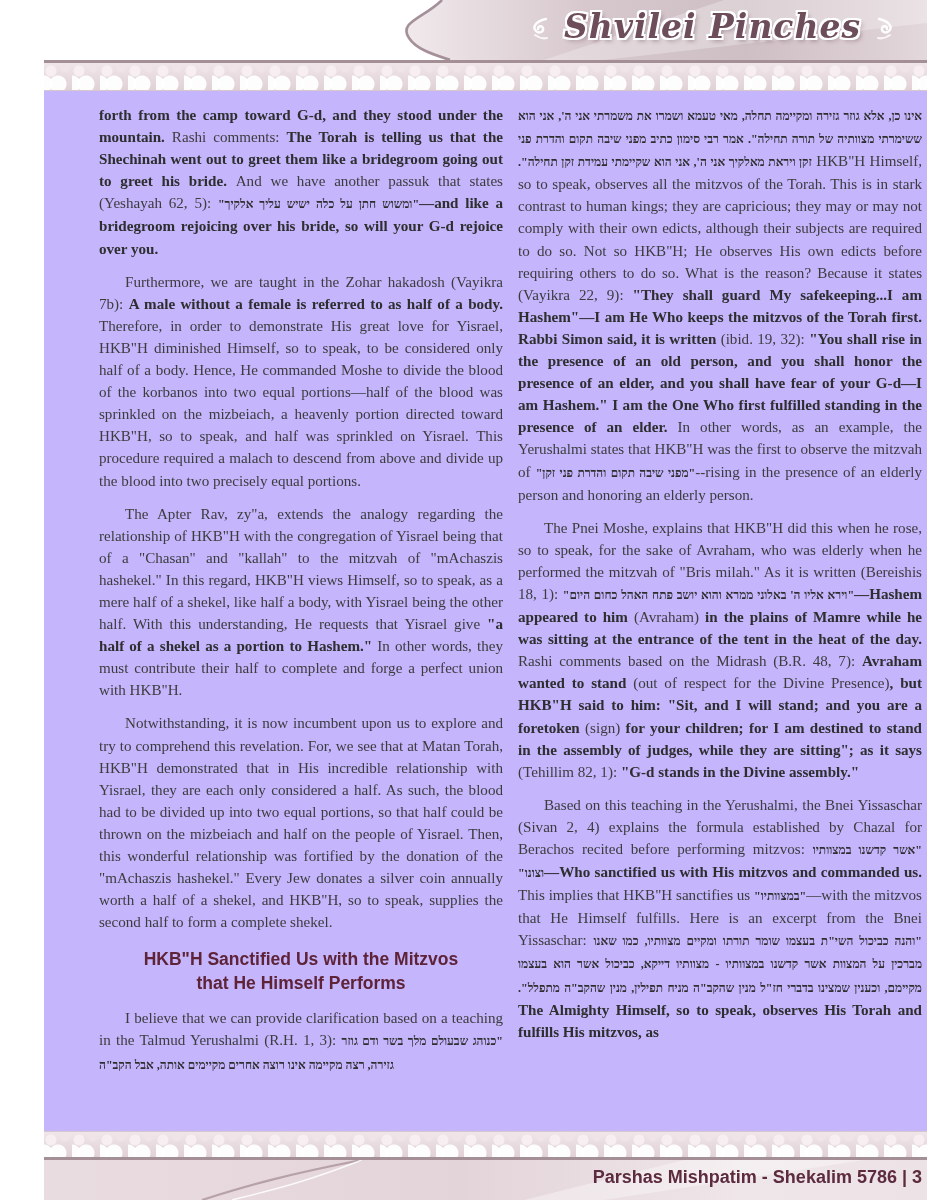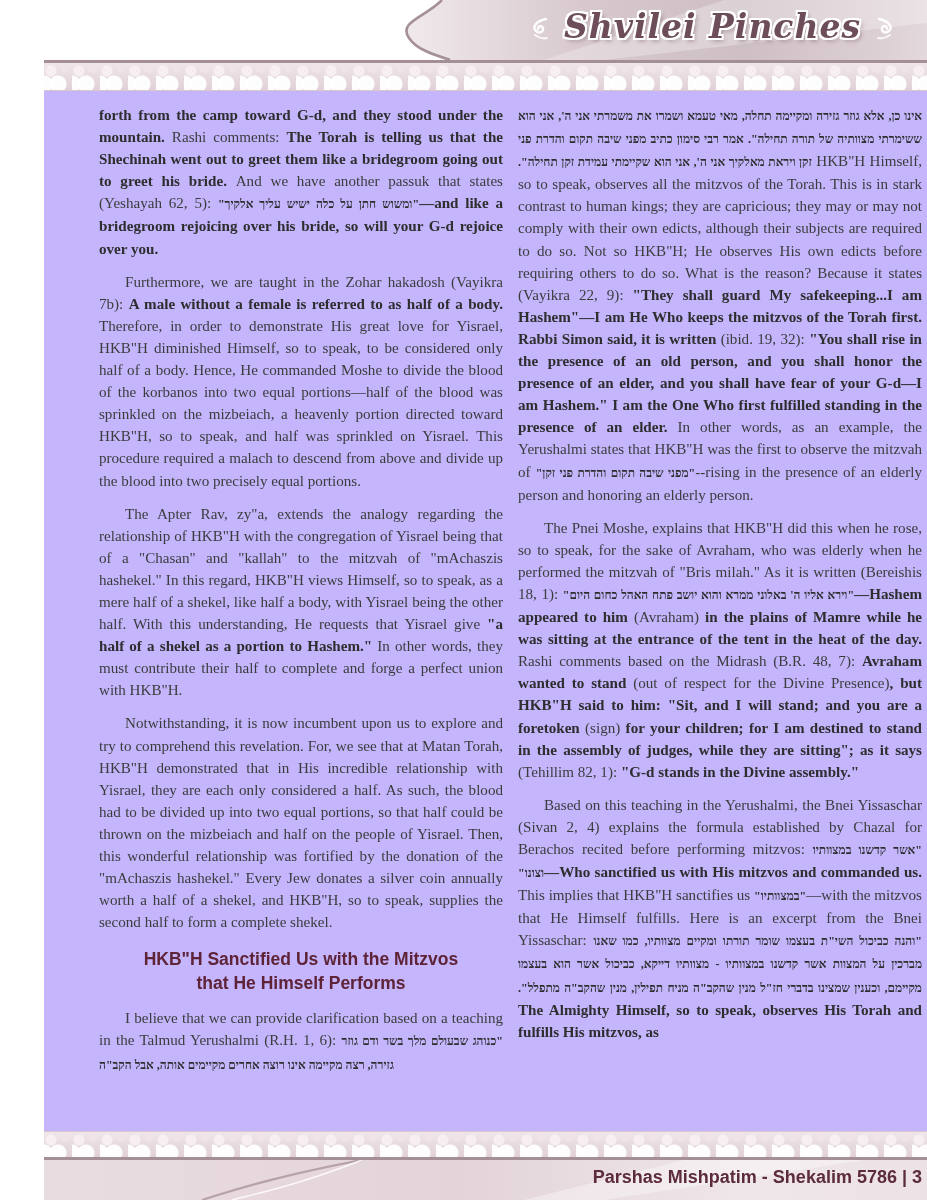--- a/index.html
+++ b/index.html
@@ -148,21 +148,21 @@
     <div class="lace"></div>
   </div>
 
   <div class="content">
     <div class="column">
         <p class="para"><span class="seg-bold">forth from the camp toward G-d, and they stood under the mountain. </span><span class="seg-normal">Rashi comments: </span><span class="seg-bold">The Torah is telling us that the Shechinah went out to greet them like a bridegroom going out to greet his bride. </span><span class="seg-normal">And we have another passuk that states (Yeshayah 62, 5): </span><span class="seg-hebrew" dir="rtl">"ומשוש חתן על כלה ישיש עליך אלקיך"</span><span class="seg-bold">—and like a bridegroom rejoicing over his bride, so will your G-d rejoice over you.</span></p>
         <p class="para indent"><span class="seg-normal">Furthermore, we are taught in the Zohar hakadosh (Vayikra 7b): </span><span class="seg-bold">A male without a female is referred to as half of a body. </span><span class="seg-normal">Therefore, in order to demonstrate His great love for Yisrael, HKB"H diminished Himself, so to speak, to be considered only half of a body. Hence, He commanded Moshe to divide the blood of the korbanos into two equal portions—half of the blood was sprinkled on the mizbeiach, a heavenly portion directed toward HKB"H, so to speak, and half was sprinkled on Yisrael. This procedure required a malach to descend from above and divide up the blood into two precisely equal portions.</span></p>
         <p class="para indent"><span class="seg-normal">The Apter Rav, zy"a, extends the analogy regarding the relationship of HKB"H with the congregation of Yisrael being that of a "Chasan" and "kallah" to the mitzvah of "mAchaszis hashekel." In this regard, HKB"H views Himself, so to speak, as a mere half of a shekel, like half a body, with Yisrael being the other half. With this understanding, He requests that Yisrael give </span><span class="seg-bold">"a half of a shekel as a portion to Hashem." </span><span class="seg-normal">In other words, they must contribute their half to complete and forge a perfect union with HKB"H.</span></p>
         <p class="para indent"><span class="seg-normal">Notwithstanding, it is now incumbent upon us to explore and try to comprehend this revelation. For, we see that at Matan Torah, HKB"H demonstrated that in His incredible relationship with Yisrael, they are each only considered a half. As such, the blood had to be divided up into two equal portions, so that half could be thrown on the mizbeiach and half on the people of Yisrael. Then, this wonderful relationship was fortified by the donation of the "mAchaszis hashekel." Every Jew donates a silver coin annually worth a half of a shekel, and HKB"H, so to speak, supplies the second half to form a complete shekel.</span></p>
         <div class="section-heading">HKB"H Sanctified Us with the Mitzvos<br>that He Himself Performs</div>
-        <p class="para indent"><span class="seg-normal">I believe that we can provide clarification based on a teaching in the Talmud Yerushalmi (R.H. 1, 6): </span><span class="seg-hebrew" dir="rtl">"כנוהג שבעולם מלך בשר ודם גוזר גזירה, רצה מקיימה אינו רוצה אחרים מקיימים אותה, אבל הקב"ה</span></p>
+        <p class="para indent"><span class="seg-normal">I believe that we can provide clarification based on a teaching in the Talmud Yerushalmi (R.H. 1, 3): </span><span class="seg-hebrew" dir="rtl">"כנוהג שבעולם מלך בשר ודם גוזר גזירה, רצה מקיימה אינו רוצה אחרים מקיימים אותה, אבל הקב"ה</span></p>
       </div>
     <div class="column">
         <p class="para"><span class="seg-hebrew" dir="rtl">אינו כן, אלא גוזר גזירה ומקיימה תחלה, מאי טעמא ושמרו את משמרתי אני ה', אני הוא ששימרתי מצוותיה של תורה תחילה". אמר רבי סימון כתיב מפני שיבה תקום והדרת פני זקן ויראת מאלקיך אני ה', אני הוא שקיימתי עמידת זקן תחילה".</span><span class="seg-normal"> HKB"H Himself, so to speak, observes all the mitzvos of the Torah. This is in stark contrast to human kings; they are capricious; they may or may not comply with their own edicts, although their subjects are required to do so. Not so HKB"H; He observes His own edicts before requiring others to do so. What is the reason? Because it states (Vayikra 22, 9): </span><span class="seg-bold">"They shall guard My safekeeping...I am Hashem"—I am He Who keeps the mitzvos of the Torah first. Rabbi Simon said, it is written </span><span class="seg-normal">(ibid. 19, 32): </span><span class="seg-bold">"You shall rise in the presence of an old person, and you shall honor the presence of an elder, and you shall have fear of your G-d—I am Hashem." I am the One Who first fulfilled standing in the presence of an elder. </span><span class="seg-normal">In other words, as an example, the Yerushalmi states that HKB"H was the first to observe the mitzvah of </span><span class="seg-hebrew" dir="rtl">"מפני שיבה תקום והדרת פני זקן"</span><span class="seg-normal">--rising in the presence of an elderly person and honoring an elderly person.</span></p>
         <p class="para indent"><span class="seg-normal">The Pnei Moshe, explains that HKB"H did this when he rose, so to speak, for the sake of Avraham, who was elderly when he performed the mitzvah of "Bris milah." As it is written (Bereishis 18, 1): </span><span class="seg-hebrew" dir="rtl">"וירא אליו ה' באלוני ממרא והוא יושב פתח האהל כחום היום"</span><span class="seg-bold">—Hashem appeared to him </span><span class="seg-normal">(Avraham) </span><span class="seg-bold">in the plains of Mamre while he was sitting at the entrance of the tent in the heat of the day. </span><span class="seg-normal">Rashi comments based on the Midrash (B.R. 48, 7): </span><span class="seg-bold">Avraham wanted to stand </span><span class="seg-normal">(out of respect for the Divine Presence)</span><span class="seg-bold">, but HKB"H said to him: "Sit, and I will stand; and you are a foretoken </span><span class="seg-normal">(sign) </span><span class="seg-bold">for your children; for I am destined to stand in the assembly of judges, while they are sitting"; as it says </span><span class="seg-normal">(Tehillim 82, 1): </span><span class="seg-bold">"G-d stands in the Divine assembly."</span></p>
         <p class="para indent"><span class="seg-normal">Based on this teaching in the Yerushalmi, the Bnei Yissaschar (Sivan 2, 4) explains the formula established by Chazal for Berachos recited before performing mitzvos: </span><span class="seg-hebrew" dir="rtl">"אשר קדשנו במצוותיו וצונו"</span><span class="seg-bold">—Who sanctified us with His mitzvos and commanded us. </span><span class="seg-normal">This implies that HKB"H sanctifies us </span><span class="seg-hebrew" dir="rtl">"במצוותיו"</span><span class="seg-normal">—with the mitzvos that He Himself fulfills. Here is an excerpt from the Bnei Yissaschar: </span><span class="seg-hebrew" dir="rtl">"והנה כביכול השי"ת בעצמו שומר תורתו ומקיים מצוותיו, כמו שאנו מברכין על המצוות אשר קדשנו במצוותיו - מצוותיו דייקא, כביכול אשר הוא בעצמו מקיימם, וכענין שמצינו בדברי חז"ל מנין שהקב"ה מניח תפילין, מנין שהקב"ה מתפלל".</span><span class="seg-bold"> The Almighty Himself, so to speak, observes His Torah and fulfills His mitzvos, as</span></p>
       </div>
   </div>
 
   <div class="bottom-section">
     <div class="lace lace-bottom"></div>

